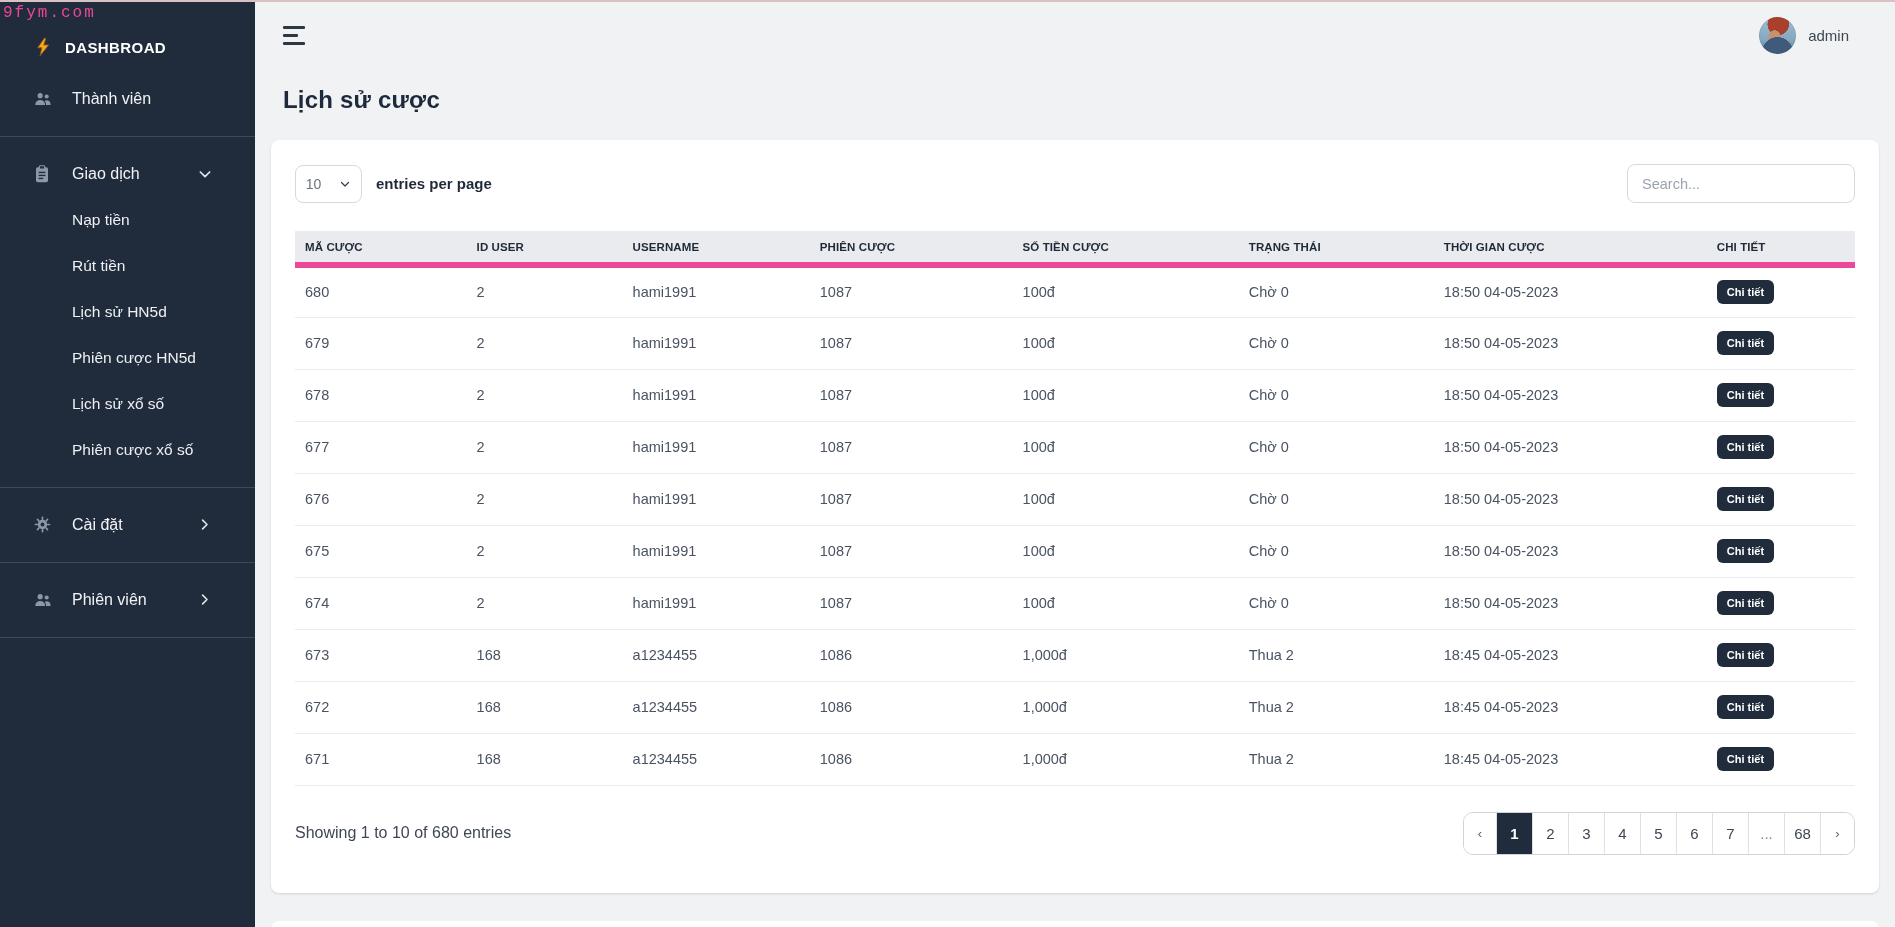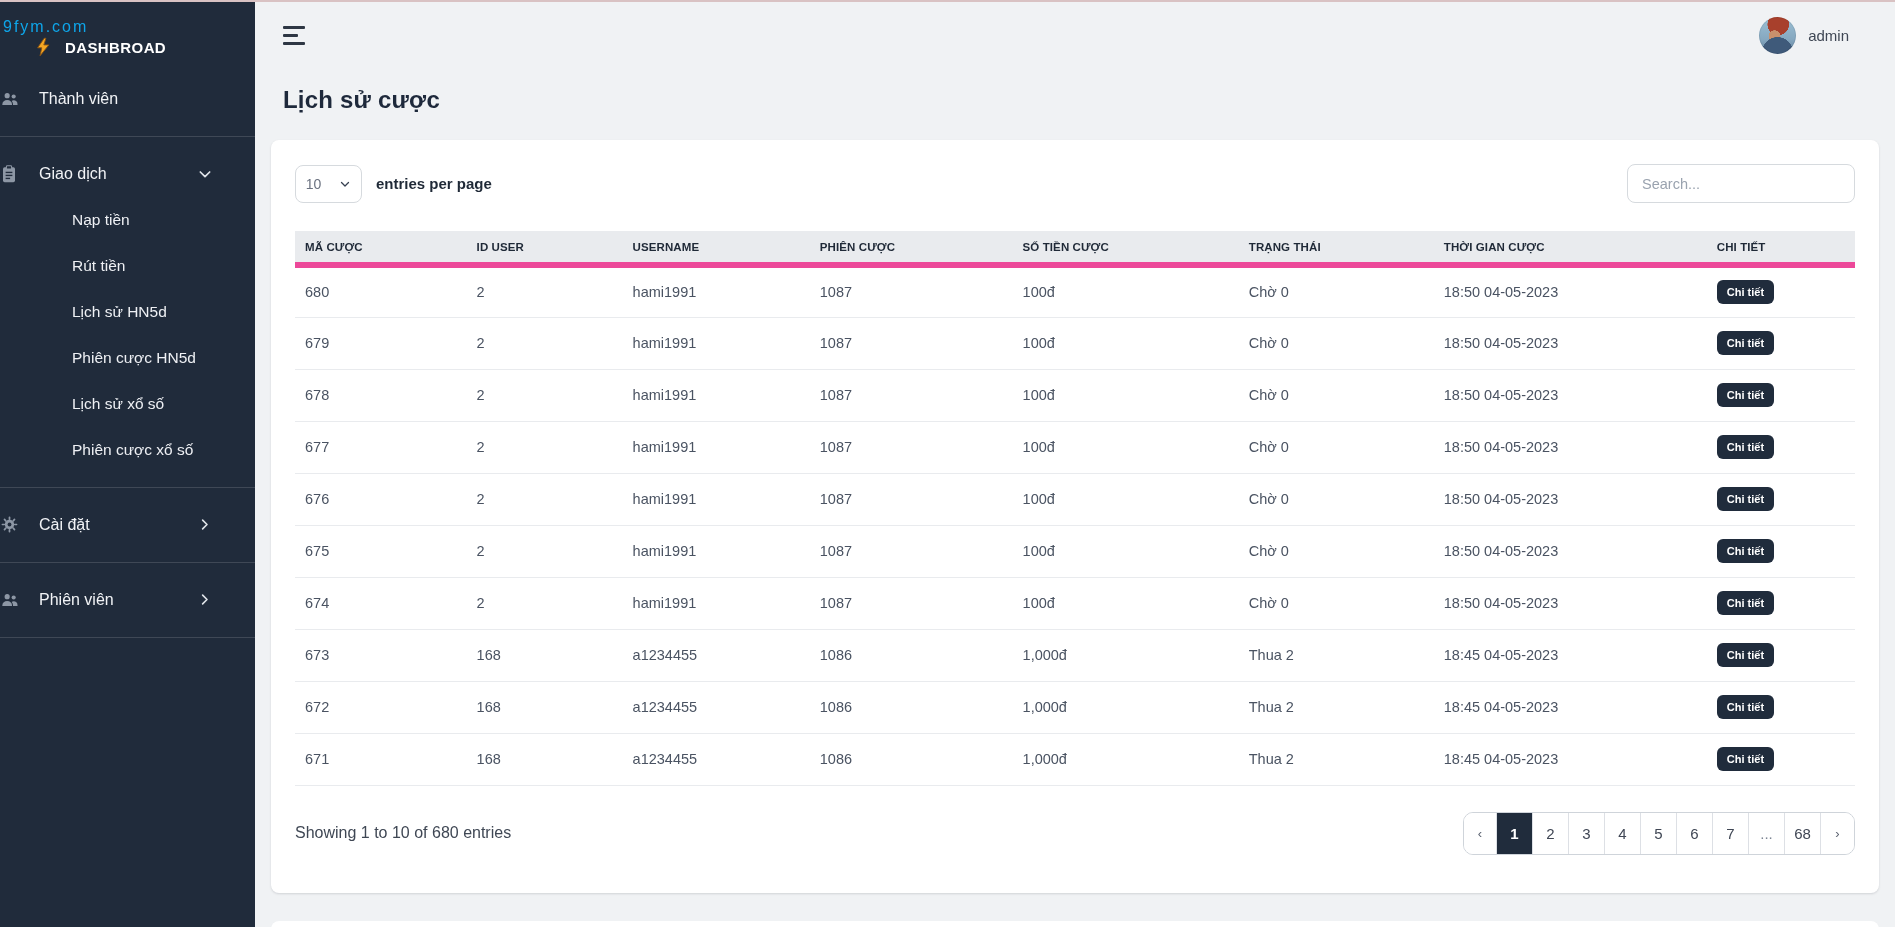--- a/index.html
+++ b/index.html
@@ -17,34 +17,34 @@
   }
 
   
   .sidebar {
     width:255px; min-width:255px; height:100%;
     background:#202b3b;
     position:relative;
     padding-top:20px;
   }
   .watermark {
-    position:absolute; top:18px; left:3px;
-    font-family:Liberation Sans, sans-serif;
+    position:absolute; top:4px; left:3px;
+    font-family:Liberation Mono, monospace;
     font-size:16px; letter-spacing:2px;
-    color:#0ea5e9;
+    color:#ec4899;
   }
   .brand {
     display:flex; align-items:center; gap:12px;
     padding:10px 16px 10px 33px; margin-top:6px;
   }
   .brand-label { color:#ffffff; font-size:15px; font-weight:700; letter-spacing:.4px; }
   .nav { margin-top:8px; }
   .nav-item {
     display:flex; align-items:center;
-    height:46px; padding-right:42px;
+    height:46px; padding-left:33px; padding-right:42px;
     cursor:pointer;
   }
   .nav-item .nav-icon { width:20px; height:20px; margin-right:19px; flex:0 0 20px; }
   .nav-item .nav-label { color:#f1f3f6; font-size:16px; }
   .nav-item .nav-chevron { margin-left:auto; width:16px; height:16px; }
   .nav-subitem {
     display:flex; align-items:center;
     height:46px; padding-left:72px; cursor:pointer;
   }
   .nav-subitem .nav-label { color:#eef0f4; font-size:15.5px; }

